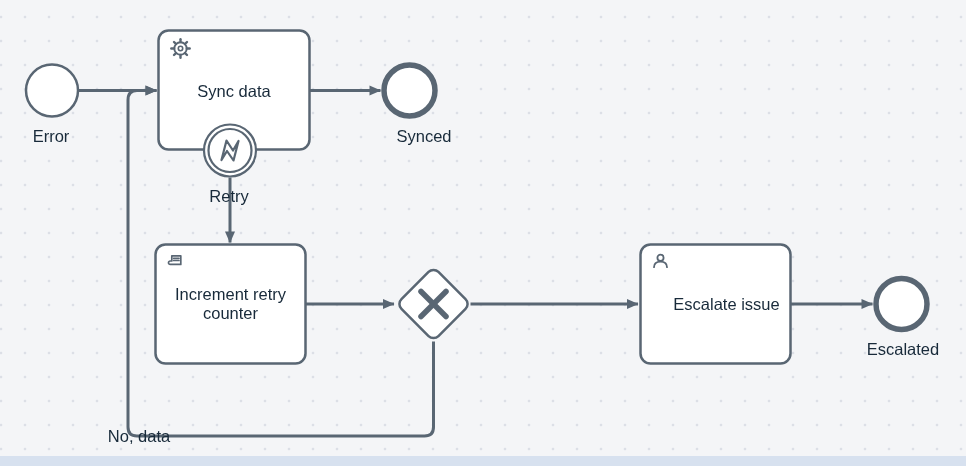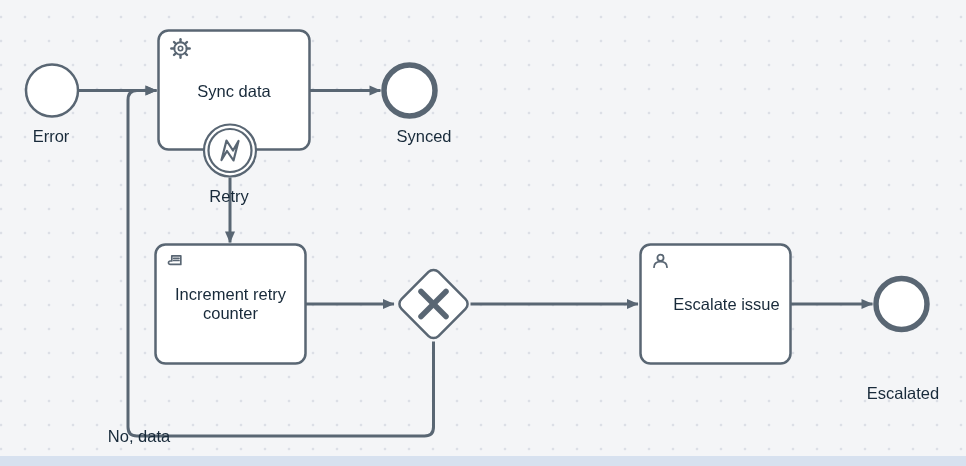--- a/index.html
+++ b/index.html
@@ -110,18 +110,18 @@
 
   <div class="lbl" style="left:229px;top:196px;">Retry</div>
 
   <div class="lbl multi" style="left:230.5px;top:303.5px;">Increment retry
 counter</div>
 
 
 
   <div class="lbl" style="left:715.5px;top:304px;margin-left:11px;">Escalate issue</div>
 
-  <div class="lbl" style="left:903px;top:349px;margin-top:44px;">Escalated</div>
+  <div class="lbl" style="left:903px;top:349px;">Escalated</div>
 
   <div class="lbl" style="left:139px;top:435.5px;">No, data</div>
 
   <div class="bottom-strip"></div>
 </div>
 
 </body></html>

